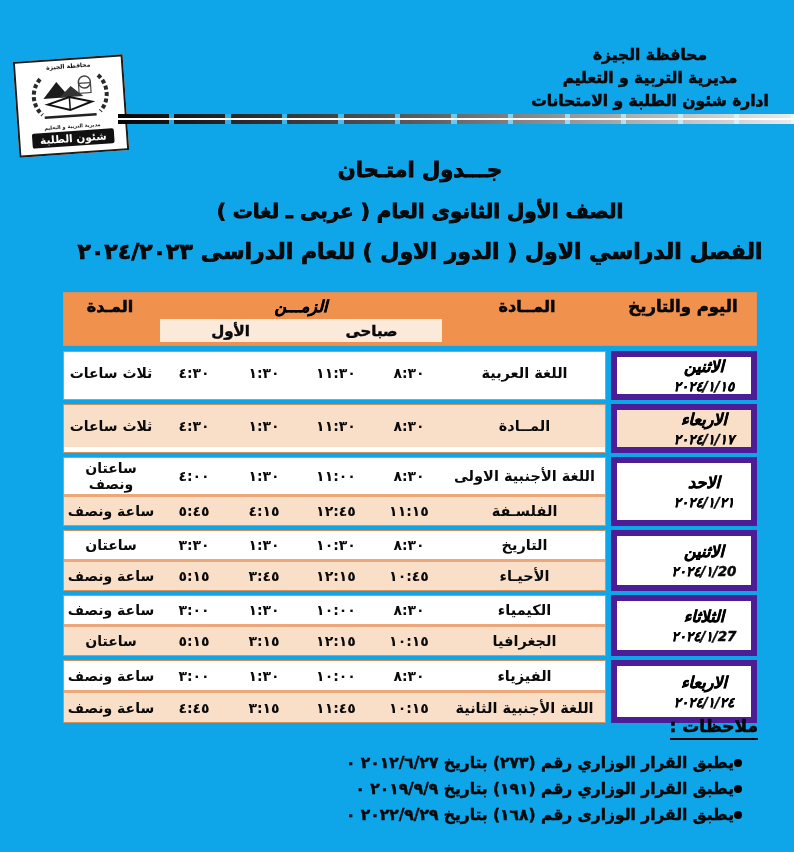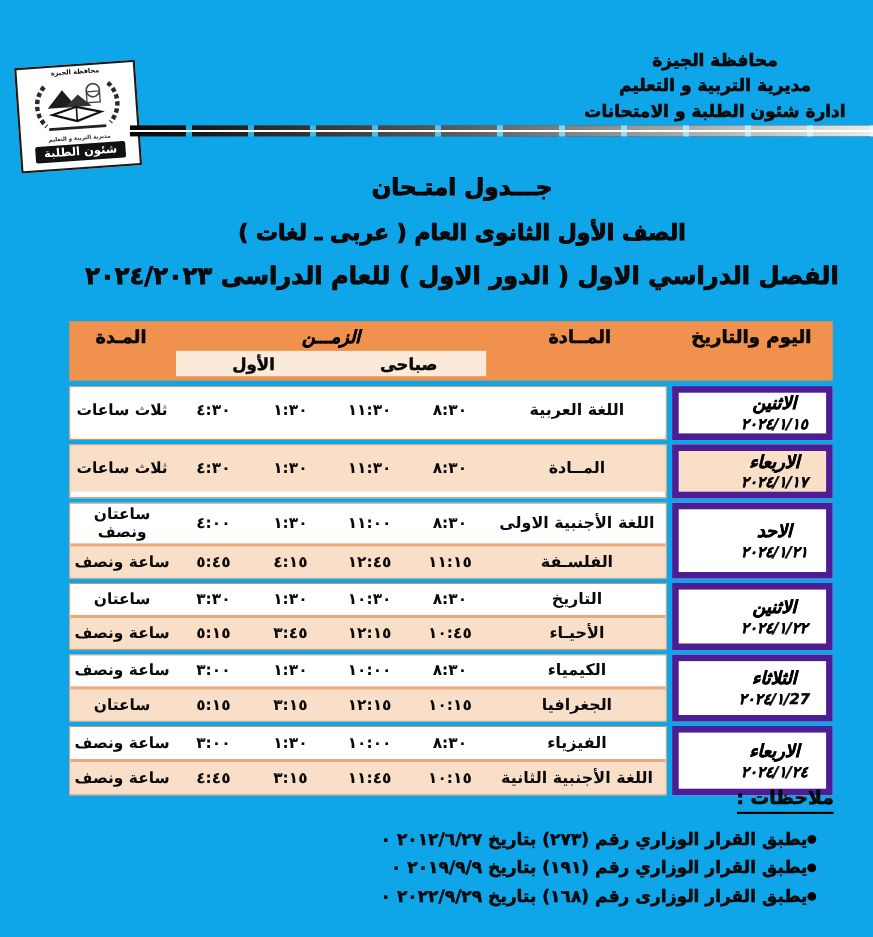--- a/index.html
+++ b/index.html
@@ -198,21 +198,21 @@
           <span class="cell time">٤:١٥</span>
           <span class="cell time">٥:٤٥</span>
           <span class="cell duration">ساعة ونصف</span>
         </div>
       </div>
     </div>
 
     <div class="group">
       <div class="day-box">
         <span class="day-name">الاثنين</span>
-        <span class="day-date">٢٠٢٤/١/٢٢</span>
+        <span class="day-date">٢٠٢٤/١/20</span>
       </div>
       <div class="content-box">
         <div class="sub-row white h28 sep">
           <span class="cell subject">التاريخ</span>
           <span class="cell time">٨:٣٠</span>
           <span class="cell time">١٠:٣٠</span>
           <span class="cell time">١:٣٠</span>
           <span class="cell time">٣:٣٠</span>
           <span class="cell duration">ساعتان</span>
         </div>

